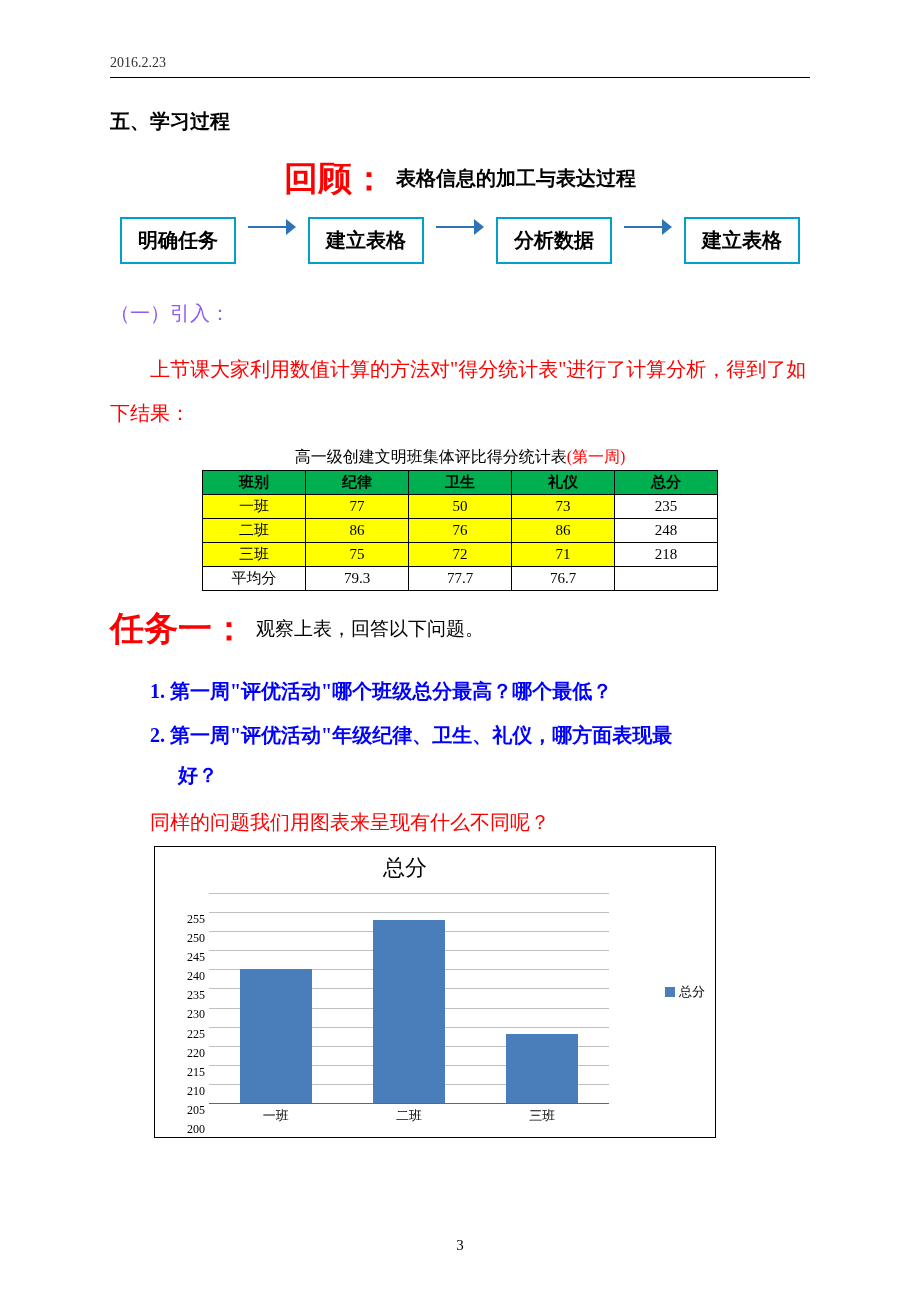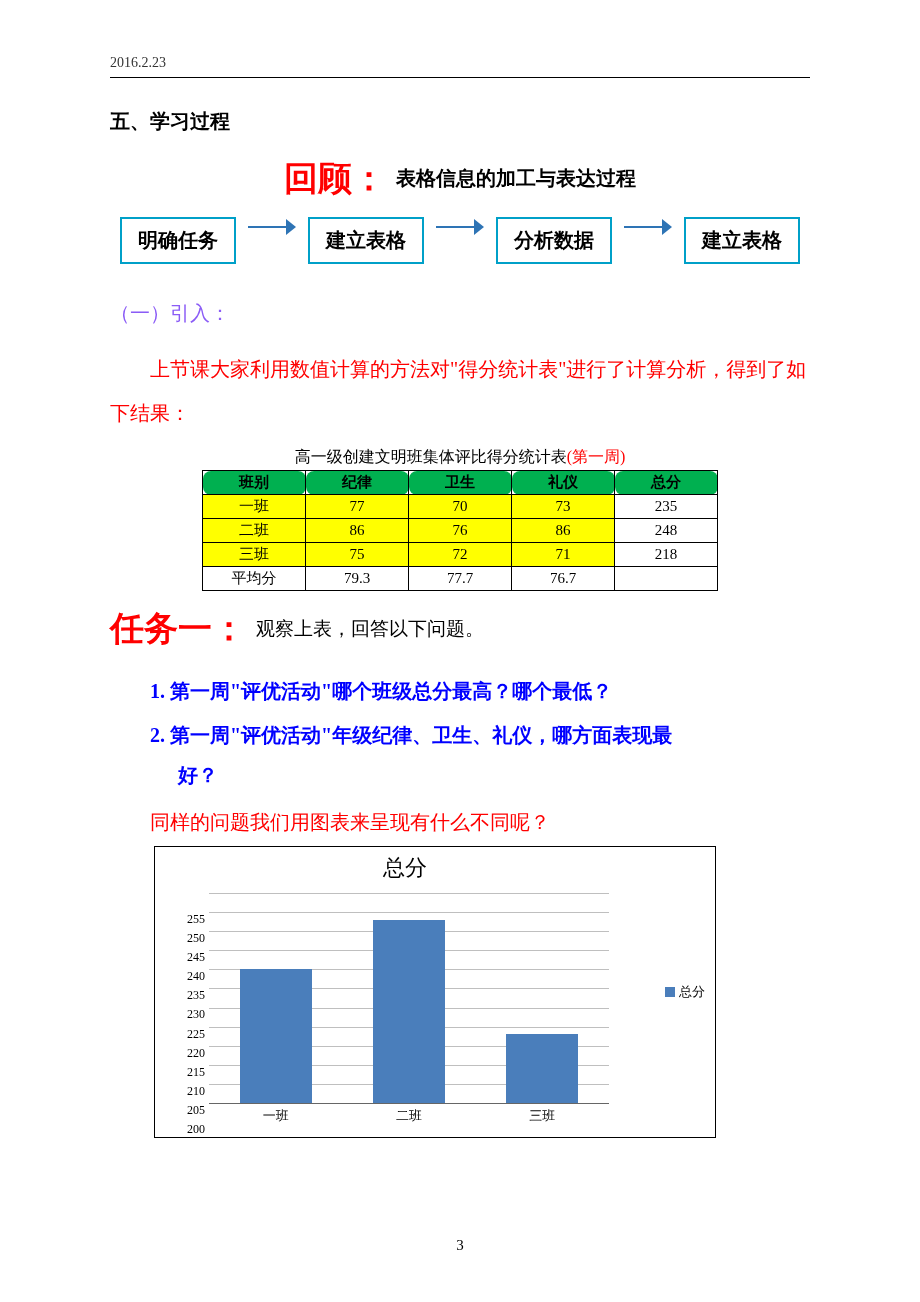--- a/index.html
+++ b/index.html
@@ -16,21 +16,21 @@
   .arrow{width:48px;height:20px;position:relative;margin:0 4px;}
   .arrow::before{content:"";position:absolute;top:9px;left:0;right:6px;height:2px;background:#2e74b5;}
   .arrow::after{content:"";position:absolute;right:0;top:2px;width:0;height:0;border-left:10px solid #2e74b5;border-top:8px solid transparent;border-bottom:8px solid transparent;}
   .sub-head{font-size:20px;color:#8b5cf6;margin-bottom:20px;}
   .intro-red{font-size:20px;color:#ff0000;line-height:2.2;text-indent:2em;margin-bottom:4px;}
   .table-title{font-size:16px;text-align:center;margin:12px auto 2px;}
   .table-title .week{color:#ff0000;}
   
   table.score{border-collapse:collapse;margin:0 auto 20px;font-size:15px;}
   table.score th,table.score td{border:1px solid #000;width:102px;height:23px;text-align:center;vertical-align:middle;padding:0;}
-  .hdr{background:#00b050;border-radius:8px;}
+  .hdr{background:#00b050;}
   .ycell{background:#ffff00;}
   .task-line{margin:6px 0 24px 0;line-height:1;}
   .task-big{font-size:34px;font-weight:bold;color:#ff0000;font-family:Liberation Sans, sans-serif;vertical-align:middle;}
   .task-small{font-size:19px;vertical-align:middle;margin-left:6px;}
   .q{font-size:20px;color:#0000ff;font-weight:bold;line-height:2.2;margin-left:2em;text-indent:-1.4em;padding-left:1.4em;}
   .q2-indent{margin-left:3.4em;font-size:20px;color:#0000ff;font-weight:bold;line-height:2.2;margin-top:-4px;}
   .same-q{font-size:20px;color:#ff0000;margin:12px 0 10px 2em;}
   
   .chart-outer{width:560px;height:290px;margin-left:44px;border:1px solid #000;position:relative;background:#fff;font-family:"SimSun",serif;}
   .chart-title{position:absolute;left:0;right:60px;top:6px;text-align:center;font-size:22px;}
@@ -81,21 +81,21 @@
         <tr>
       <th class="hdr">班别</th>
       <th class="hdr">纪律</th>
       <th class="hdr">卫生</th>
       <th class="hdr">礼仪</th>
       <th class="hdr">总分</th>
     </tr>
     <tr>
       <td class="ycell">一班</td>
       <td class="ycell">77</td>
-      <td class="ycell">70</td>
+      <td class="ycell">50</td>
       <td class="ycell">73</td>
       <td>235</td>
     </tr>
     <tr>
       <td class="ycell">二班</td>
       <td class="ycell">86</td>
       <td class="ycell">76</td>
       <td class="ycell">86</td>
       <td>248</td>
     </tr>

